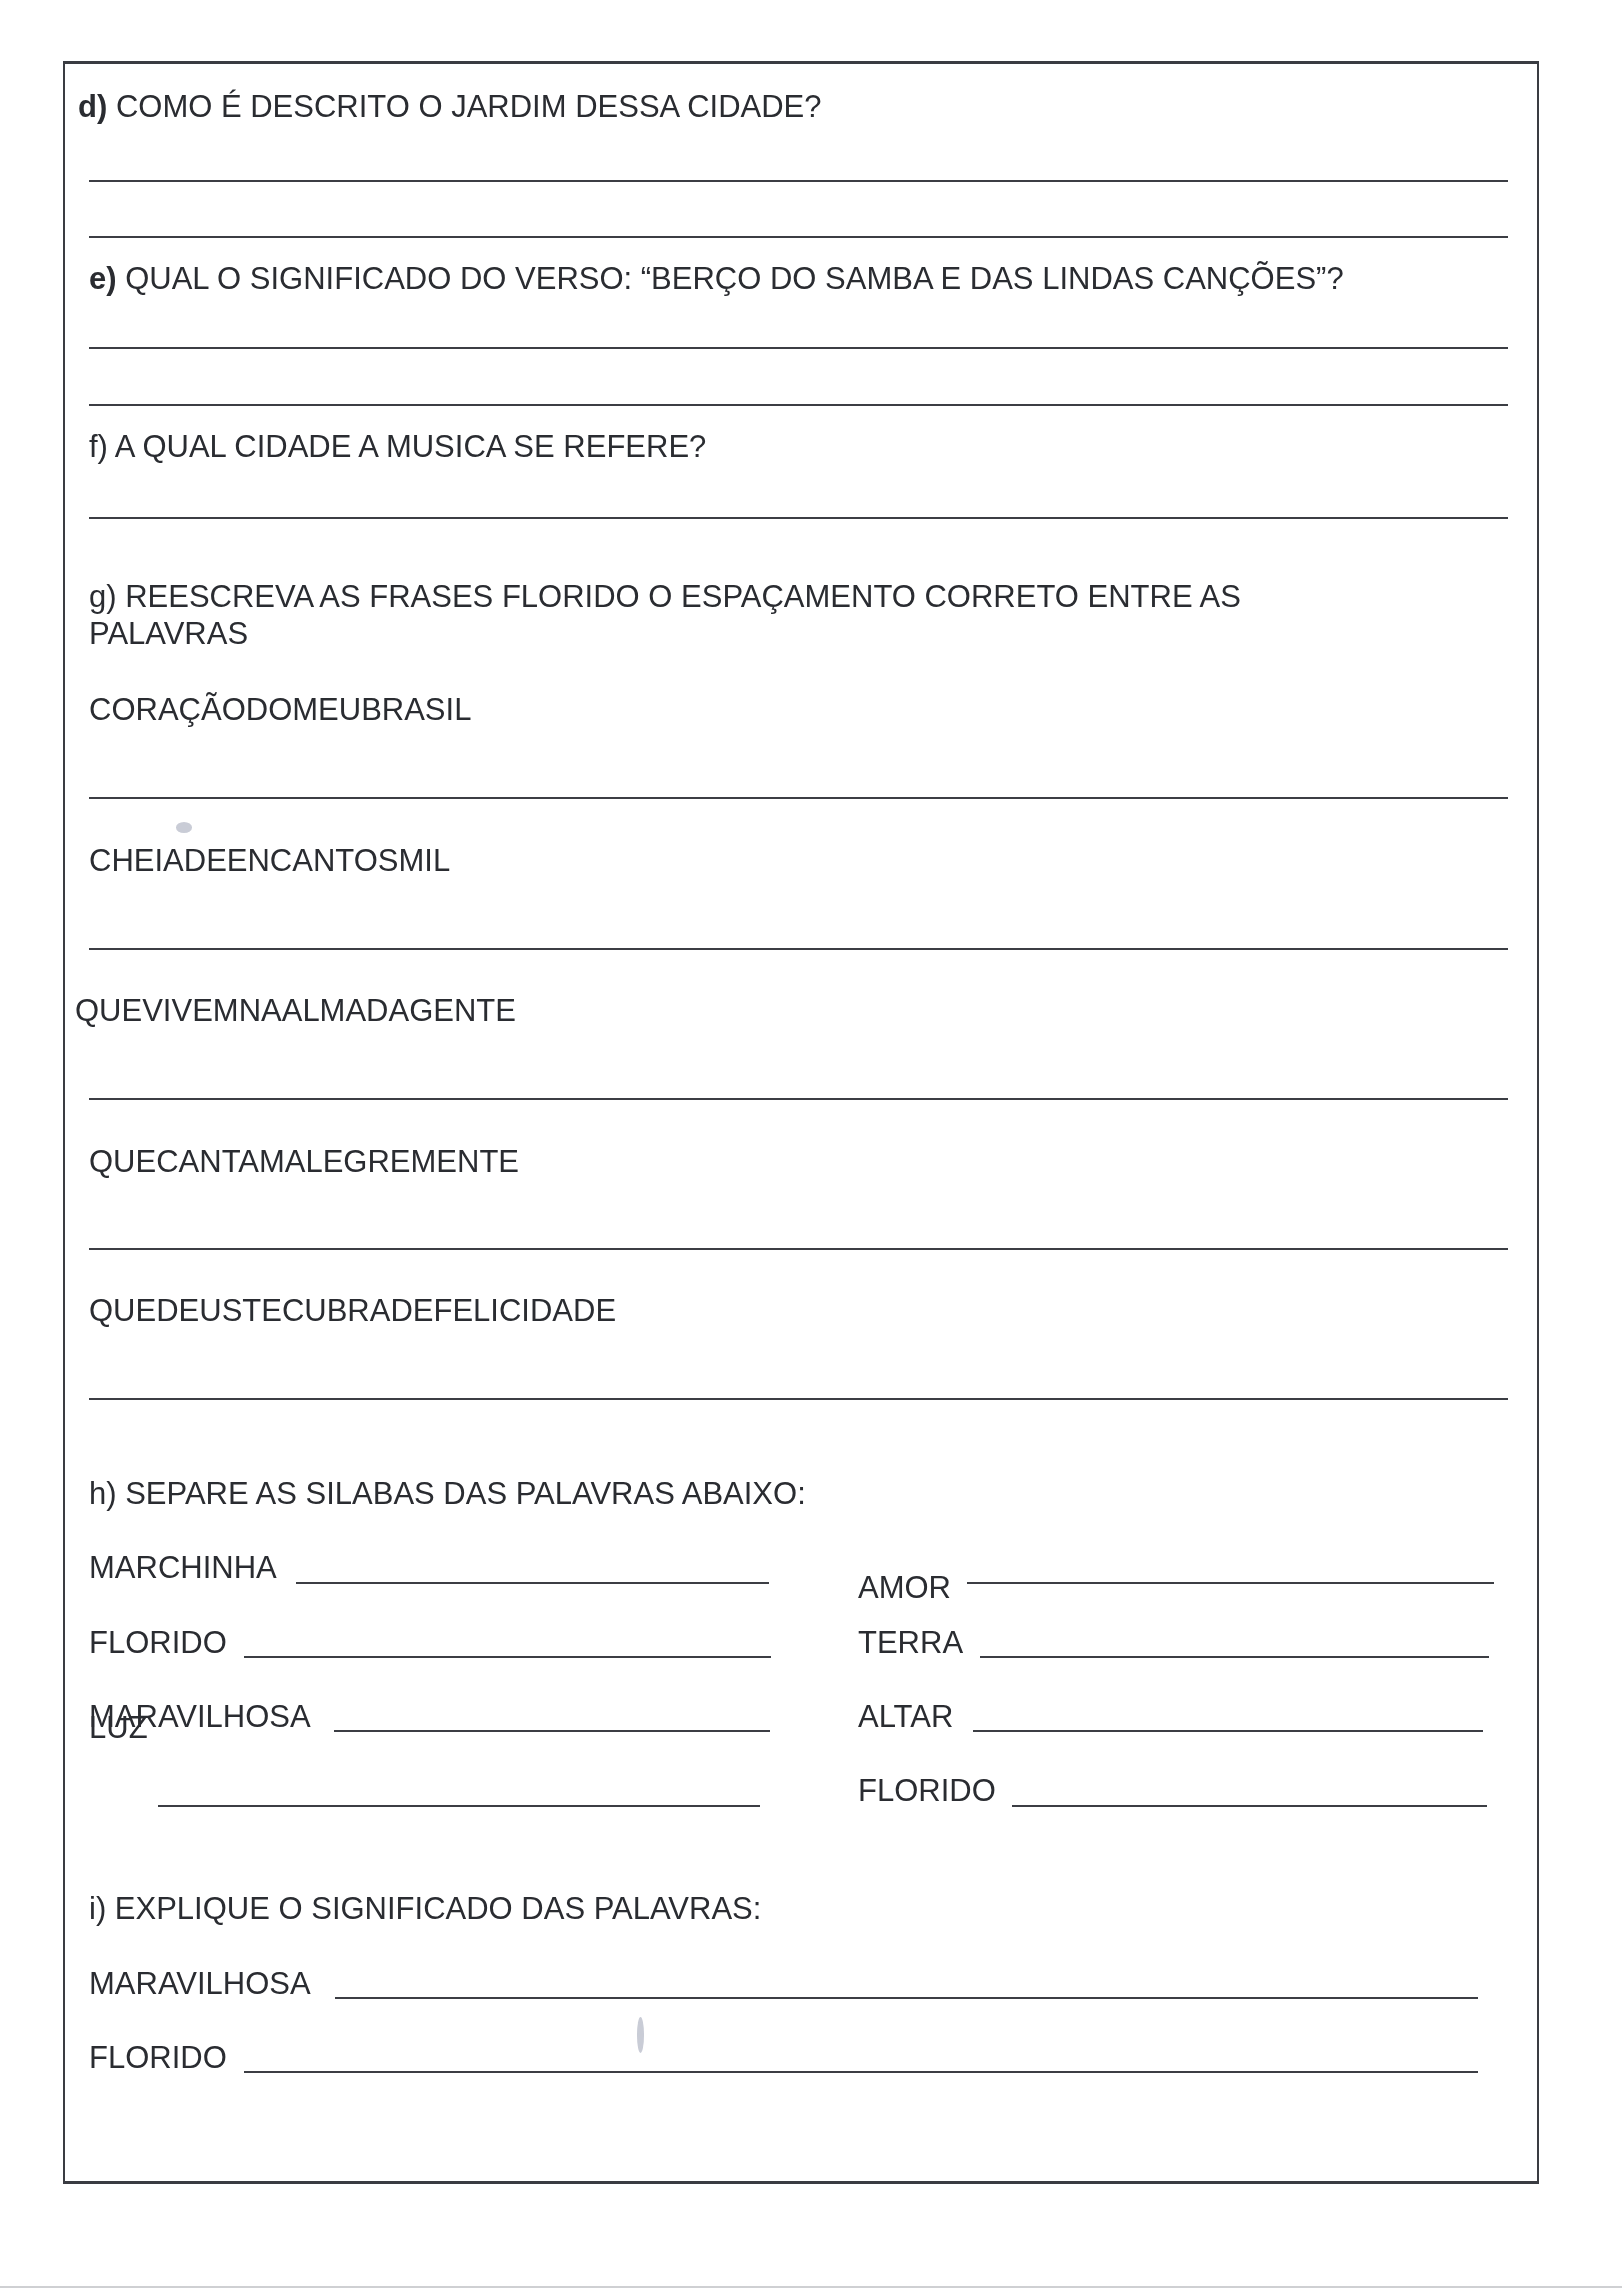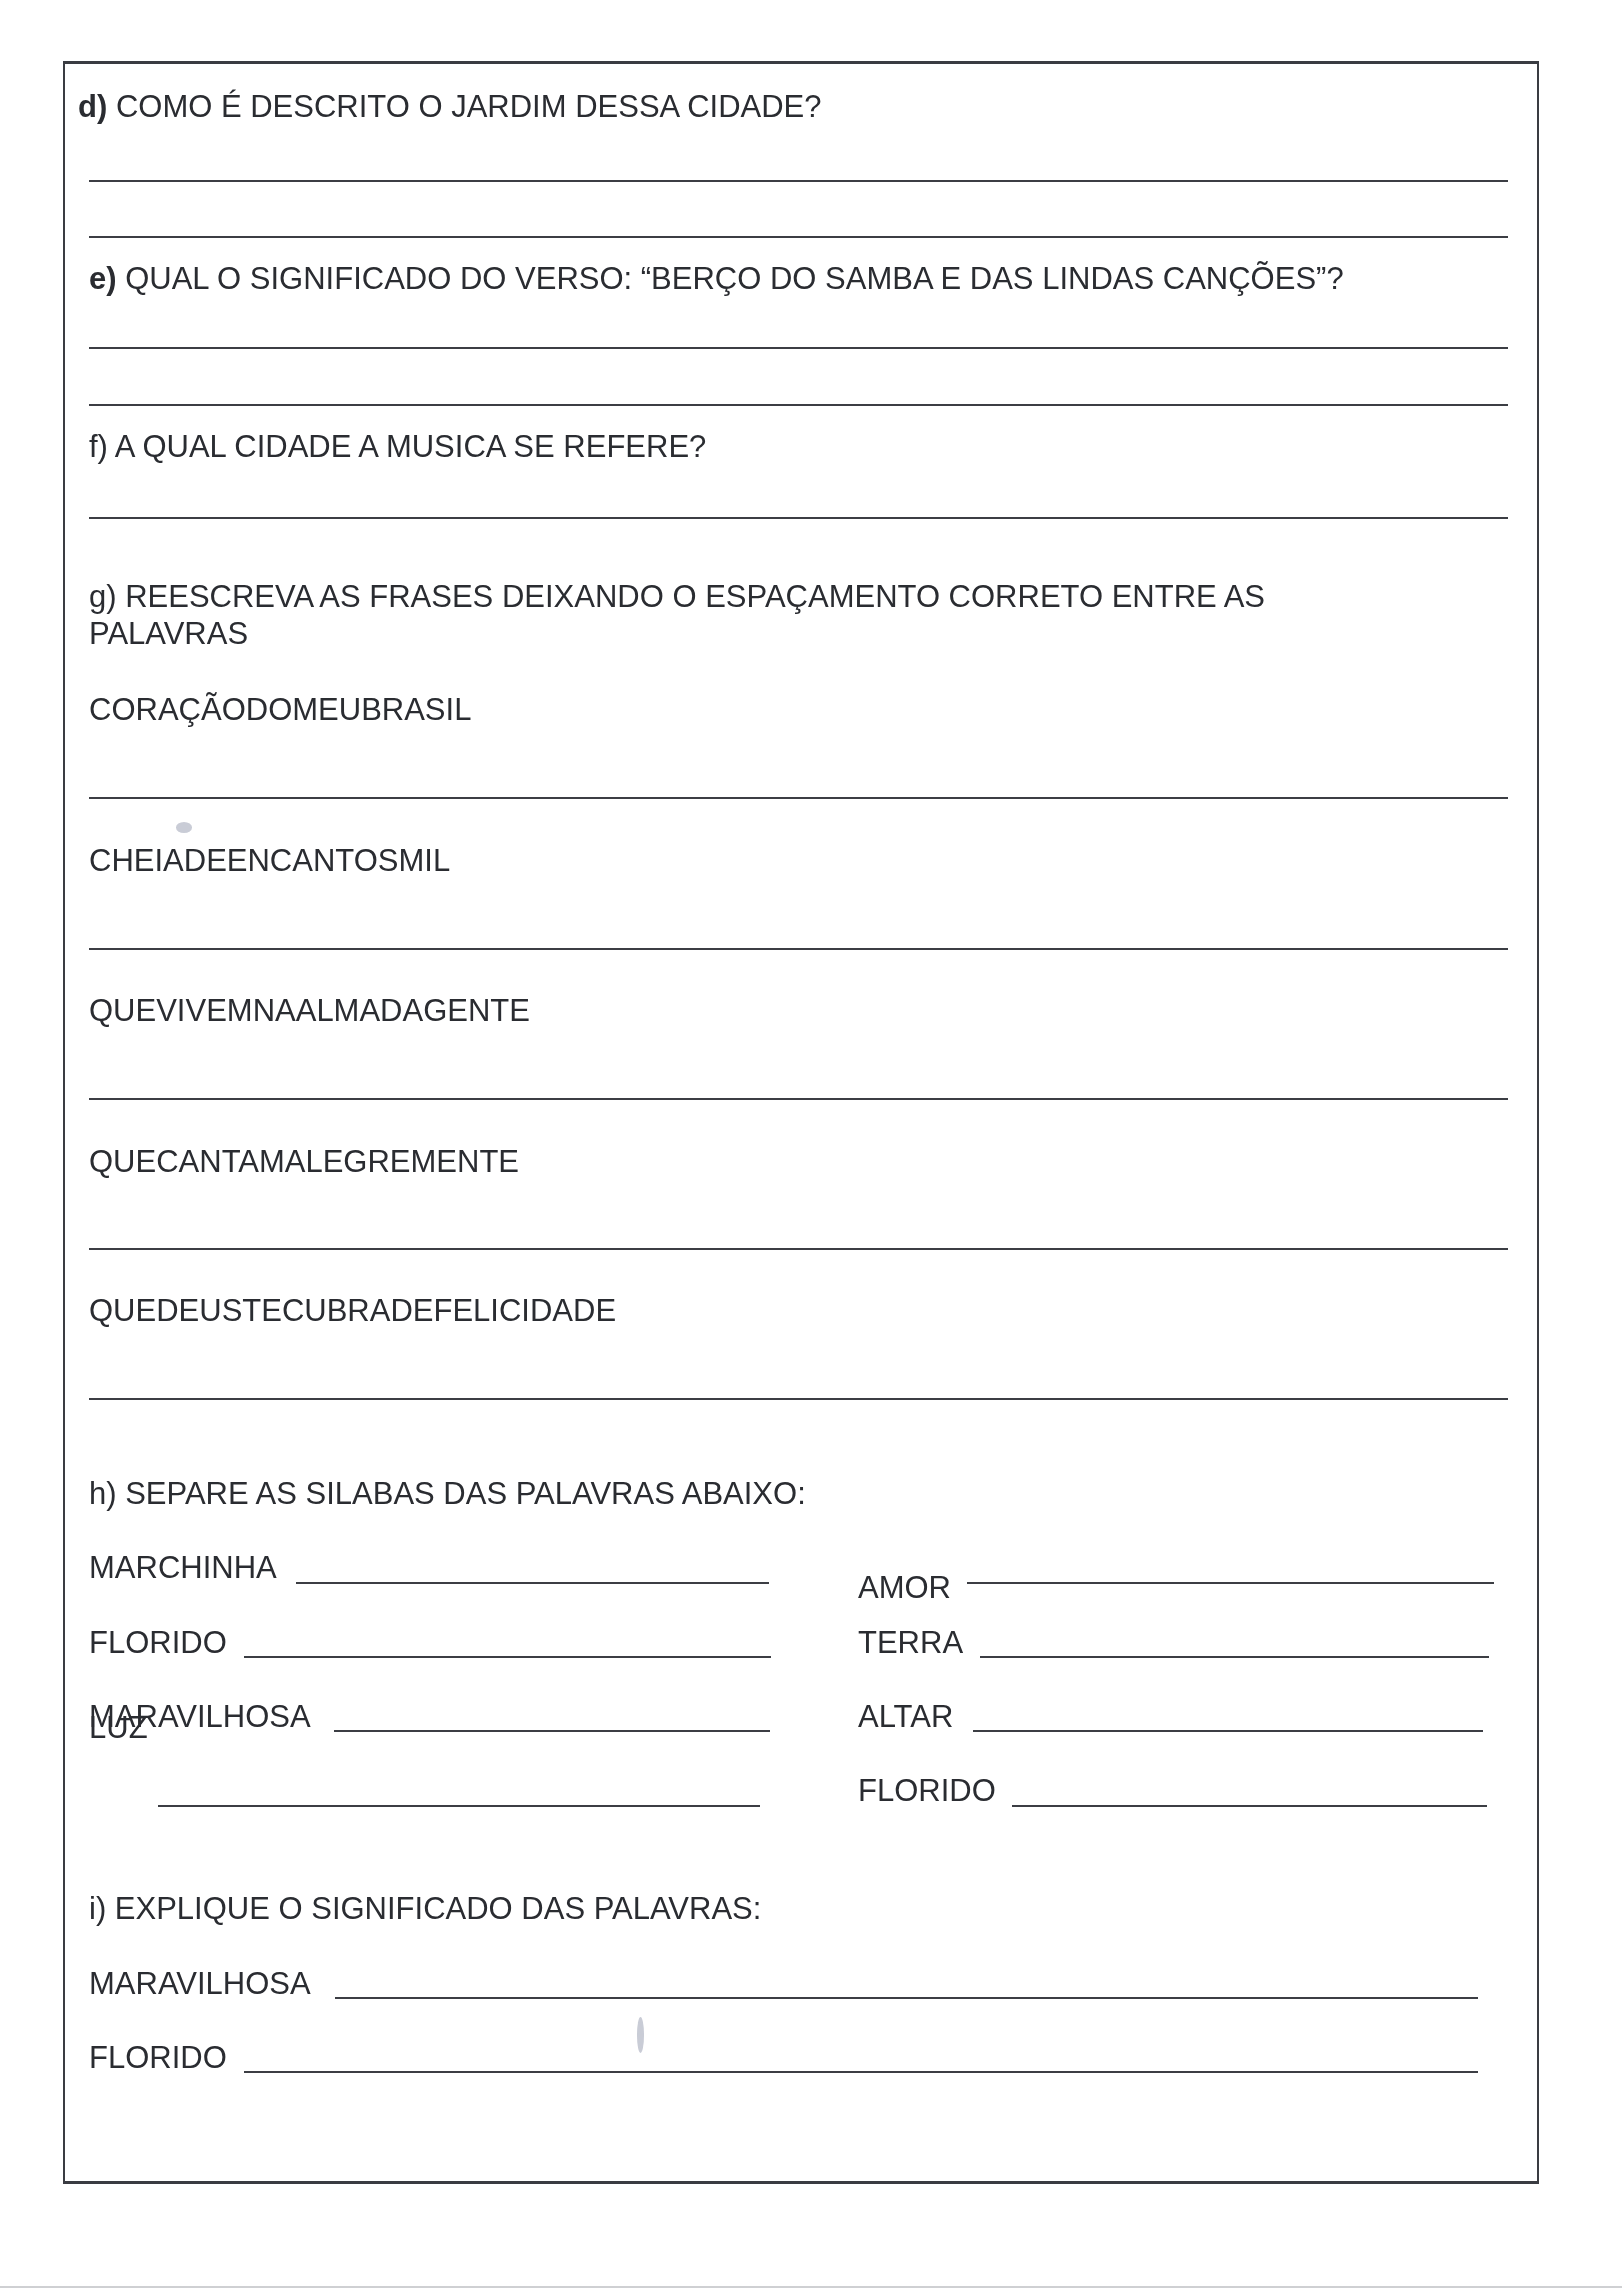--- a/index.html
+++ b/index.html
@@ -33,31 +33,31 @@
 <div class="rule" style="left:89px;width:1419px;top:180px;"></div>
 <div class="rule" style="left:89px;width:1419px;top:236px;"></div>
 
 <div class="txt" style="left:89px;top:261px;"><b>e)</b><span> QUAL O SIGNIFICADO DO VERSO: “BERÇO DO SAMBA E DAS LINDAS CANÇÕES”?</span></div>
 <div class="rule" style="left:89px;width:1419px;top:347px;"></div>
 <div class="rule" style="left:89px;width:1419px;top:404px;"></div>
 
 <div class="txt" style="left:89px;top:429px;text-align:center;">f) A QUAL CIDADE A MUSICA SE REFERE?</div>
 <div class="rule" style="left:89px;width:1419px;top:517px;"></div>
 
-<div class="txt" style="left:89px;top:579px;">g)  REESCREVA AS FRASES DEIXANDO O ESPAÇAMENTO CORRETO ENTRE AS</div>
+<div class="txt" style="left:89px;top:579px;">g)  REESCREVA AS FRASES FLORIDO O ESPAÇAMENTO CORRETO ENTRE AS</div>
 <div class="txt" style="left:89px;top:616px;text-align:right;">PALAVRAS</div>
 
 <div class="txt" style="left:89px;top:692px;">CORAÇÃODOMEUBRASIL</div>
 <div class="rule" style="left:89px;width:1419px;top:797px;"></div>
 
 <div class="smudge" style="left:176px;top:822px;width:16px;height:10.7px;"></div>
 <div class="txt" style="left:89px;top:843px;">CHEIADEENCANTOSMIL</div>
 <div class="rule" style="left:89px;width:1419px;top:948px;"></div>
 
-<div class="txt" style="left:89px;top:993px;text-align:center;">QUEVIVEMNAALMADAGENTE</div>
+<div class="txt" style="left:75px;top:993px;text-align:center;">QUEVIVEMNAALMADAGENTE</div>
 <div class="rule" style="left:89px;width:1419px;top:1098px;"></div>
 
 <div class="txt" style="left:89px;top:1144px;">QUECANTAMALEGREMENTE</div>
 <div class="rule" style="left:89px;width:1419px;top:1248px;"></div>
 
 <div class="txt" style="left:89px;top:1293px;">QUEDEUSTECUBRADEFELICIDADE</div>
 <div class="rule" style="left:89px;width:1419px;top:1398px;"></div>
 
 <div class="txt" style="left:89px;top:1476px;">h) SEPARE AS SILABAS DAS PALAVRAS ABAIXO:</div>
 

